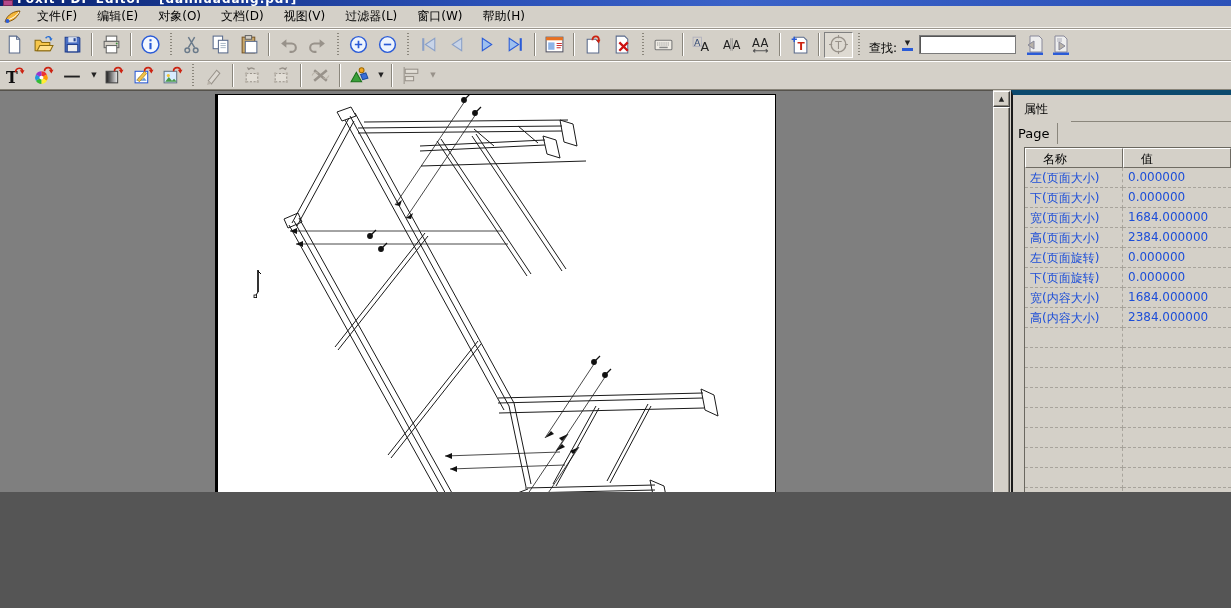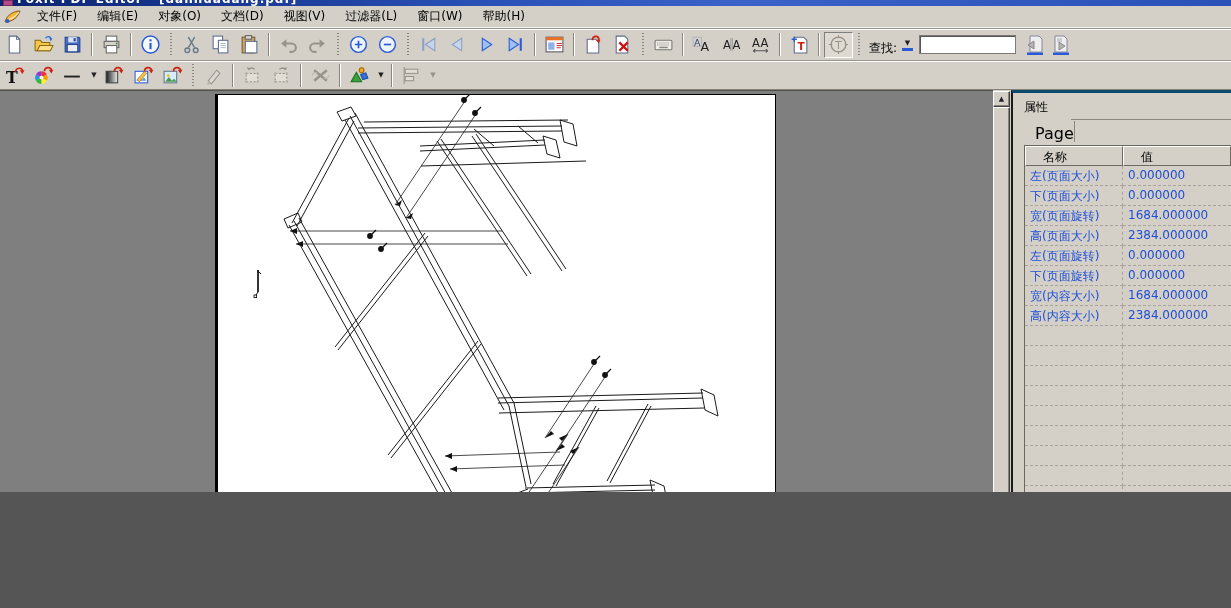--- a/index.html
+++ b/index.html
@@ -33,24 +33,24 @@
 
 .workspace{position:absolute;left:0;top:90px;width:993px;height:518px;background:#7f7f7f;border-top:1px solid #55524c}
 .page{position:absolute;left:215px;top:94px;width:561px;height:514px;background:#fff;border:1px solid #000;border-left:3px solid #000}
 .page svg.drawing{position:absolute;left:0;top:0}
 .text-caret{position:absolute;left:35px;top:173px;width:12px;height:32px}
 
 .vscroll{position:absolute;left:993px;top:91px;width:17px;height:517px;background-color:#cfcbc2;background-image:linear-gradient(45deg,#fff 25%,transparent 25%,transparent 75%,#fff 75%),linear-gradient(45deg,#fff 25%,transparent 25%,transparent 75%,#fff 75%);background-size:4px 4px;background-position:0 0,2px 2px}
 .vs-up{position:absolute;left:0;top:0;width:17px;height:16px;background:#d4d0c8;border:1px solid;border-color:#fff #404040 #404040 #fff;box-shadow:inset -1px -1px 0 #8a867c;font-size:7px;text-align:center;line-height:14px;color:#222}
 .vs-thumb{position:absolute;left:0;top:16px;width:17px;height:400px;background:#d4d0c8;border:1px solid;border-color:#fff #404040 #404040 #fff;box-shadow:inset -1px -1px 0 #8a867c}
 
-.panel{position:absolute;left:1011px;top:90px;width:220px;height:518px;background:#d4d0c8;border-left:2px solid #1a1a1a;border-top:3px solid #0c4a6e}
+.panel{position:absolute;left:1011px;top:90px;width:220px;height:518px;background:#d4d0c8;border-left:2px solid #1a1a1a;border-top:5px solid #0c4a6e}
 .panel-caption{position:absolute;left:11px;top:6px;font-size:12px}
 .caption-line{position:absolute;left:58px;top:26px;right:0;height:1px;background:#8a867c}
-.panel-tab{position:absolute;left:22px;top:28px;width:40px;height:21px;border-right:1px solid #8a867c;font-size:16px;padding-top:3px}
+.panel-tab{position:absolute;left:5px;top:28px;width:40px;height:21px;border-right:1px solid #8a867c;font-size:13px;padding-top:3px}
 .prop-table{position:absolute;left:11px;top:52px;right:0;bottom:0;border-left:1px solid #6a675f;border-top:1px solid #6a675f;overflow:hidden}
 .prop-head{display:flex;height:20px}
 .ph{background:#d4d0c8;border:1px solid;border-color:#fff #6f6b63 #6f6b63 #fff;padding:2px 17px;font-size:12px}
 .ph.n{width:98px;flex:none}.ph.v{flex:1}
 .prop-row{display:flex;height:20px;color:#1d4ed8}
 .prop-row .pc{border-bottom:1px dashed #a8a49c;padding:2px 5px;white-space:nowrap;overflow:hidden;font-size:12px}
 .prop-row .pc.n{width:98px;flex:none;border-right:1px dashed #a8a49c}
 .prop-row .pc.v{flex:1}
 
 .watermark{position:absolute;left:902px;top:522px;width:220px;height:86px;z-index:40;pointer-events:none}
@@ -501,21 +501,21 @@
       </div>
       <div class="prop-row">
           <span class="pc n">左(页面大小)</span>
           <span class="pc v">0.000000</span>
         </div>
       <div class="prop-row">
           <span class="pc n">下(页面大小)</span>
           <span class="pc v">0.000000</span>
         </div>
       <div class="prop-row">
-          <span class="pc n">宽(页面旋转)</span>
+          <span class="pc n">宽(页面大小)</span>
           <span class="pc v">1684.000000</span>
         </div>
       <div class="prop-row">
           <span class="pc n">高(页面大小)</span>
           <span class="pc v">2384.000000</span>
         </div>
       <div class="prop-row">
           <span class="pc n">左(页面旋转)</span>
           <span class="pc v">0.000000</span>
         </div>

